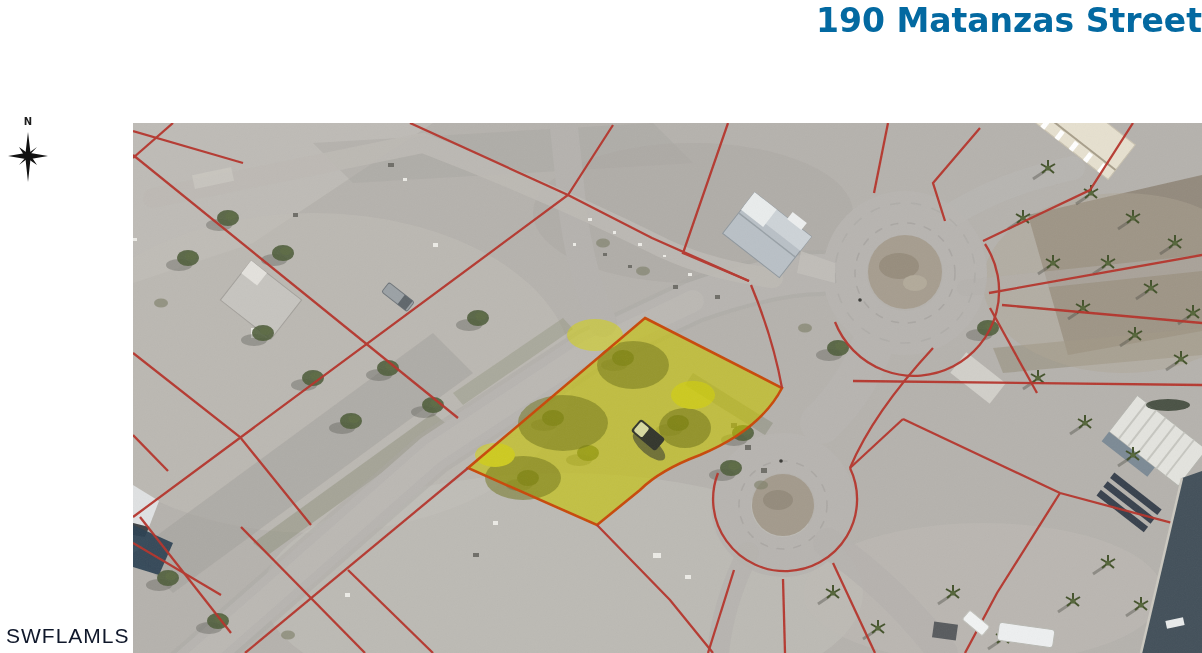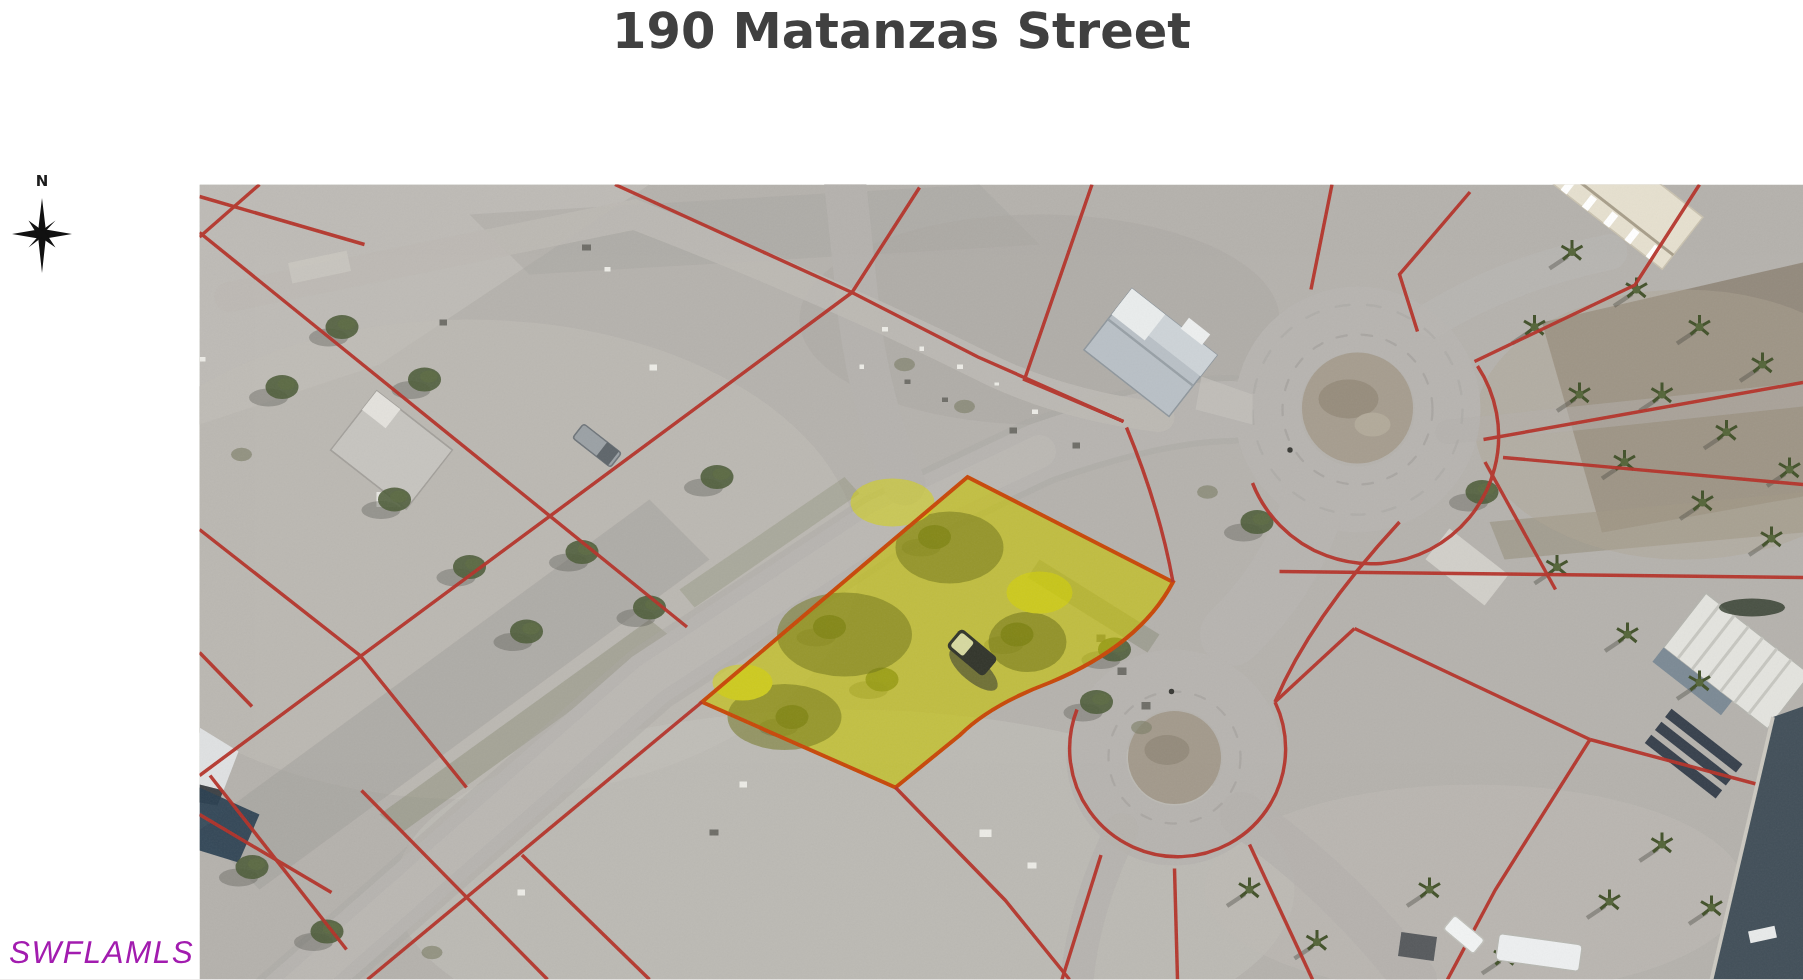--- a/index.html
+++ b/index.html
@@ -1,24 +1,24 @@
 <!DOCTYPE html>
 <html><head>
 <meta charset="utf-8">
 <style>
   html,body{margin:0;padding:0;background:#ffffff;}
   body{width:1202px;height:653px;position:relative;overflow:hidden;
        font-family:"DejaVu Sans","Liberation Sans",sans-serif;}
-  .title{position:absolute;left:0;right:0;top:1px;text-align:center;
-         font-size:33px;font-weight:700;color:#404040;letter-spacing:0px;}
+  .title{position:absolute;left:0;right:0;top:1px;text-align:right;
+         font-size:33px;font-weight:700;color:#0369a1;letter-spacing:0px;}
   .compass{position:absolute;left:4px;top:116px;width:48px;height:72px;}
   .compass .n{position:absolute;left:0;width:100%;top:0;text-align:center;
               font-size:10px;font-weight:700;color:#1c1c1c;}
-  .watermark{position:absolute;left:6px;top:624px;font-size:21px;color:#a21caf;
-             letter-spacing:1px;font-family:"Liberation Sans",sans-serif;font-style:italic;}
+  .watermark{position:absolute;left:6px;top:624px;font-size:21px;color:#0f172a;
+             letter-spacing:1px;font-family:"Liberation Sans",sans-serif;}
   .mapwrap{position:absolute;left:133px;top:123px;width:1069px;height:530px;}
   svg{display:block;}
 </style>
 </head>
 <body>
 
 <div class="title">190 Matanzas Street</div>
 
 <div class="compass">
   <div class="n">N</div>

